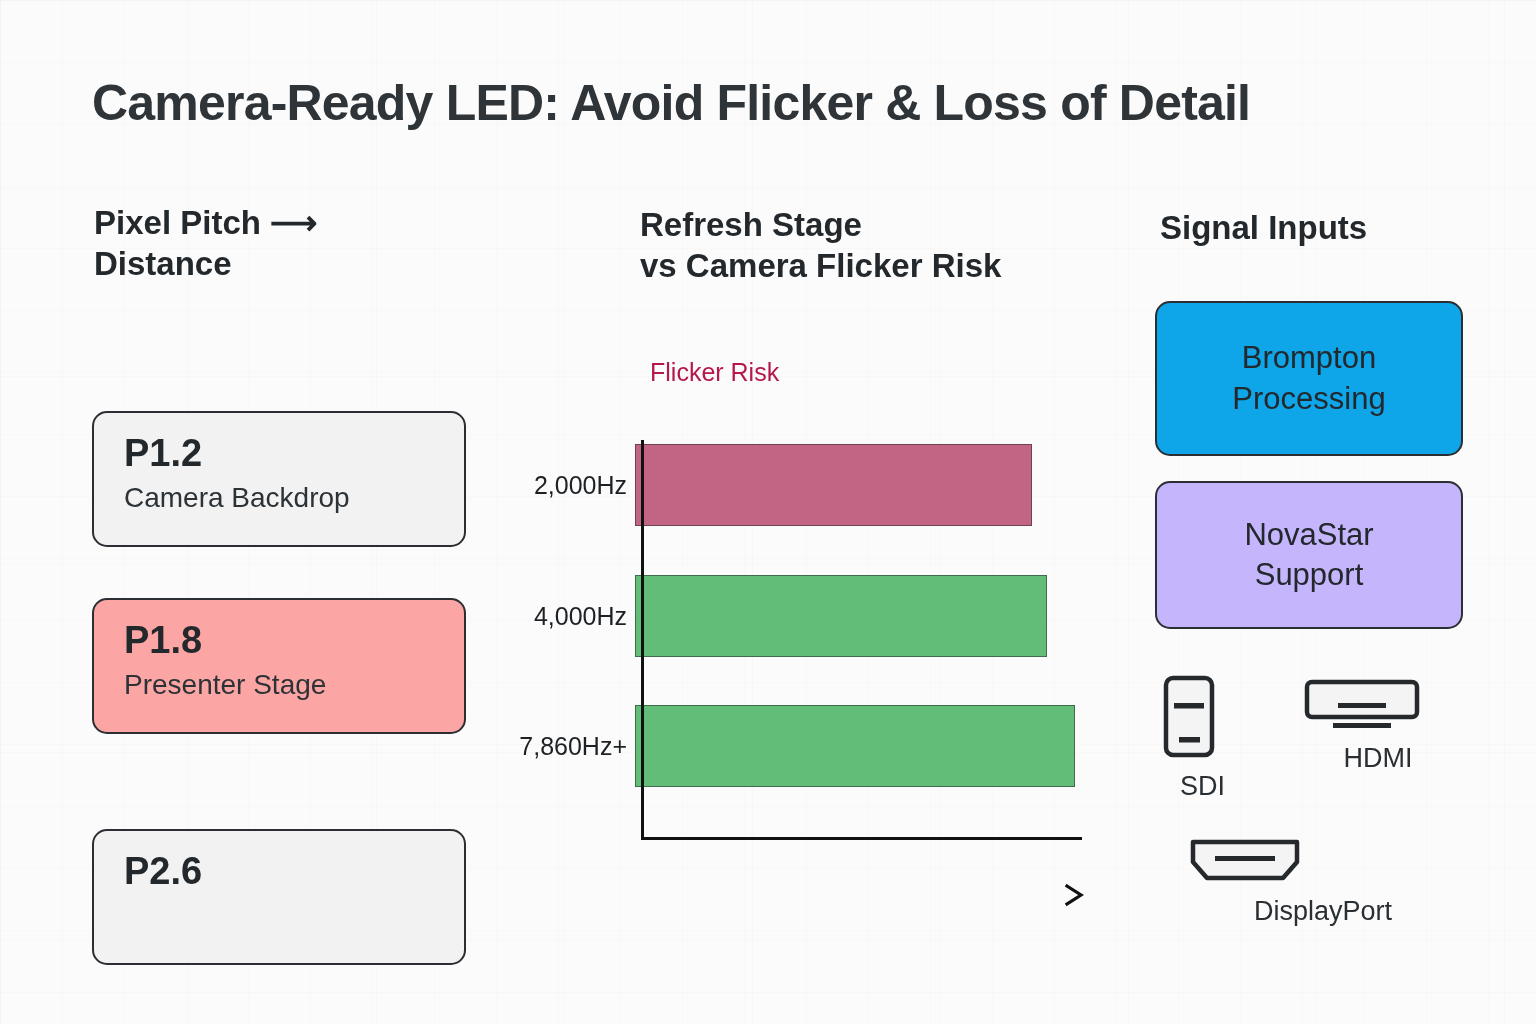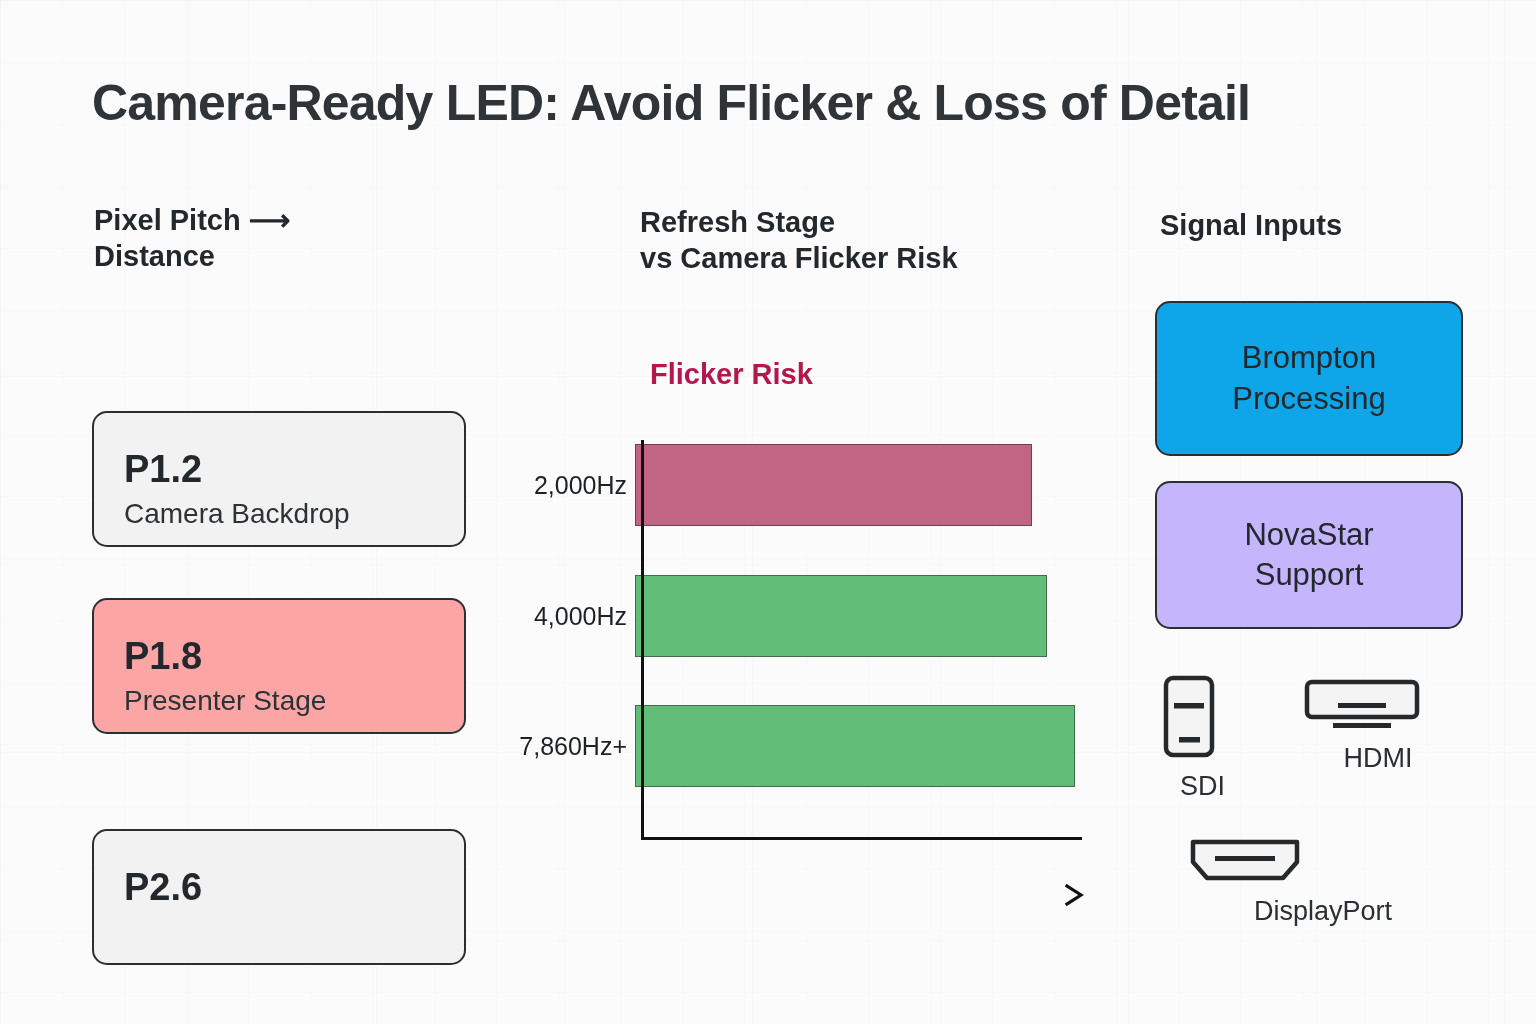--- a/index.html
+++ b/index.html
@@ -35,40 +35,40 @@
     top: 74px;
     font-size: 50px;
     font-weight: bold;
     letter-spacing: -0.8px;
     color: #2f3438;
     white-space: nowrap;
   }
 
   .col-heading {
     position: absolute;
-    font-size: 29px;
+    font-size: 33px;
     font-weight: bold;
     color: #23282c;
     line-height: 1.23;
   }
 
   #col-pitch-heading  { left: 94px;  top: 203px; width: 400px; }
   #col-refresh-heading{ left: 640px; top: 205px; width: 470px; }
   #col-signal-heading { left: 1160px;top: 208px; width: 340px; }
 
   
   .pitch-card {
     position: absolute;
     left: 92px;
     width: 374px;
     height: 136px;
     background: #f2f2f2;
     border: 2.5px solid #2b2f33;
     border-radius: 15px;
-    padding: 36px 0 0 30px;
+    padding: 20px 0 0 30px;
   }
   #pitch-card-0 { top: 411px; }
   #pitch-card-1 { top: 598px; }
   #pitch-card-2 { top: 829px; }
 
   .pitch-value {
     font-size: 38px;
     font-weight: bold;
     color: #23282c;
     line-height: 1.1;
@@ -79,22 +79,22 @@
     color: #2d3236;
     line-height: 1.35;
     margin-top: 4px;
   }
 
   
   #chart-legend {
     position: absolute;
     left: 650px;
     top: 358px;
-    font-size: 29px;
-    font-weight: bold;
+    font-size: 25px;
+    font-weight: normal;
     color: #b5174a;
   }
 
   #chart-area {
     position: absolute;
     left: 490px;
     top: 430px;
     width: 620px;
     height: 420px;
   }

